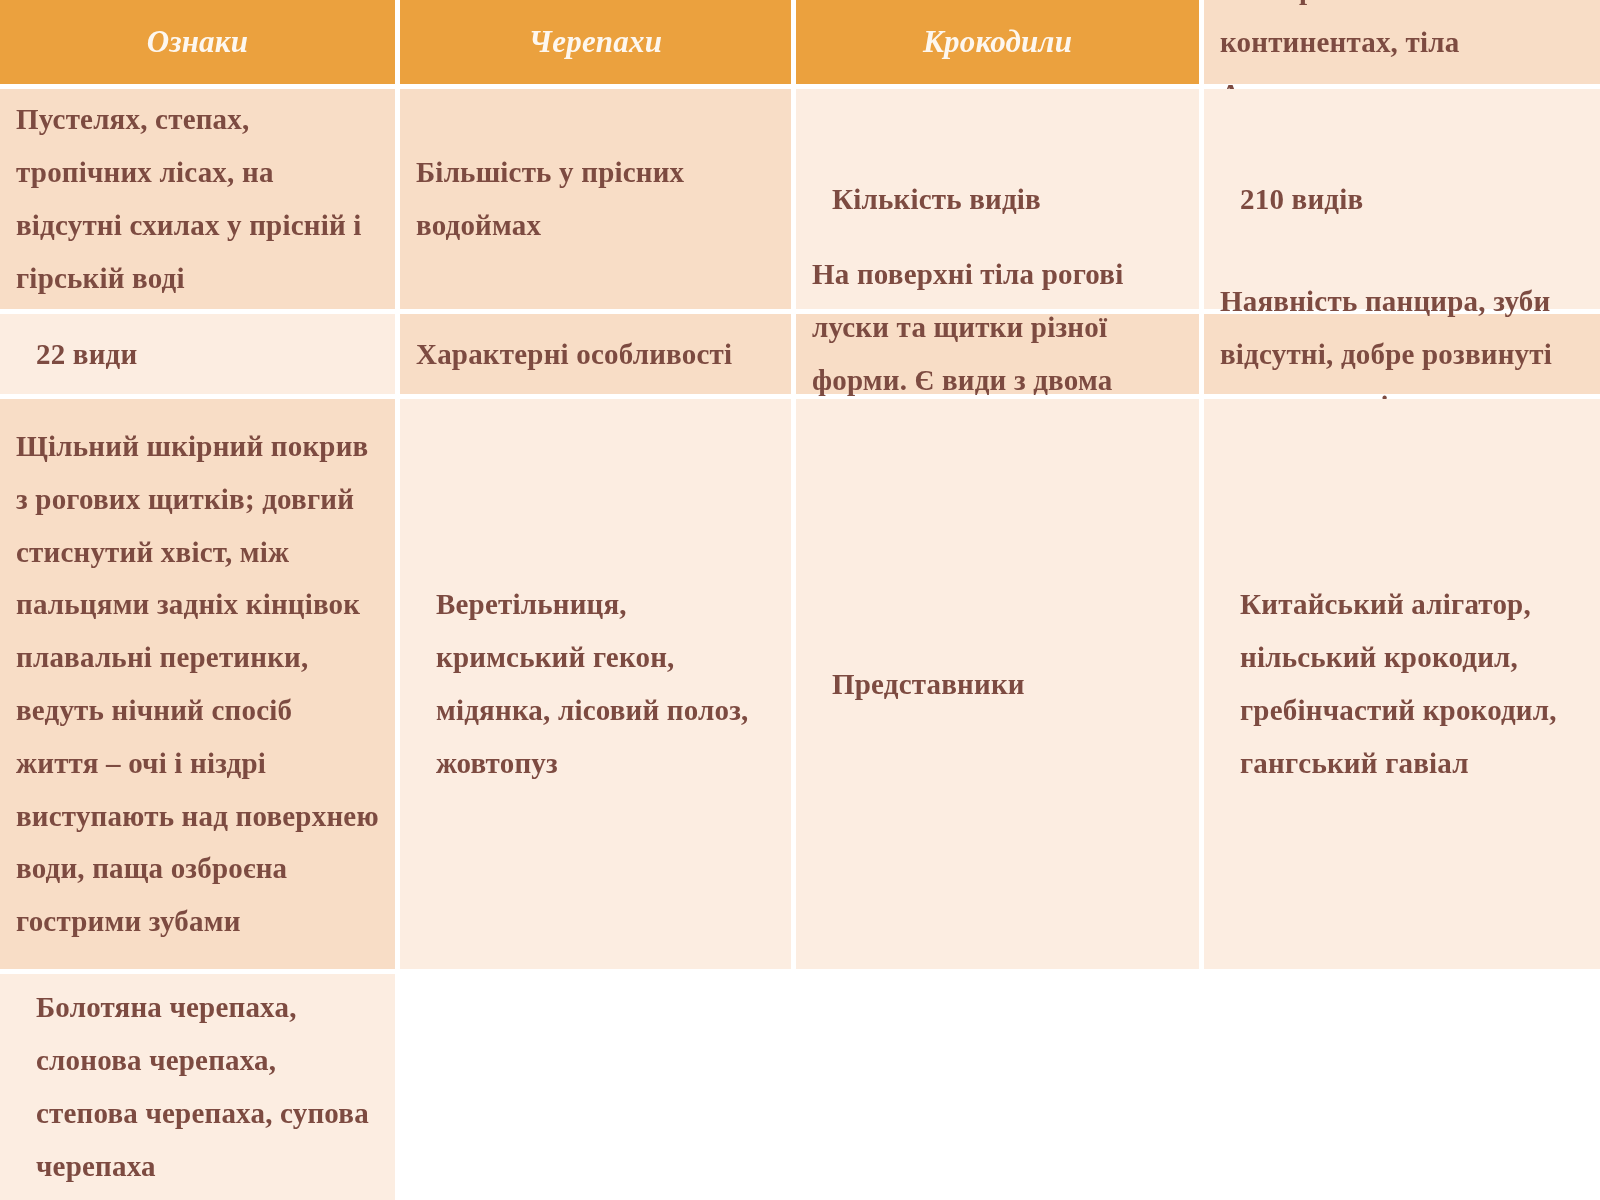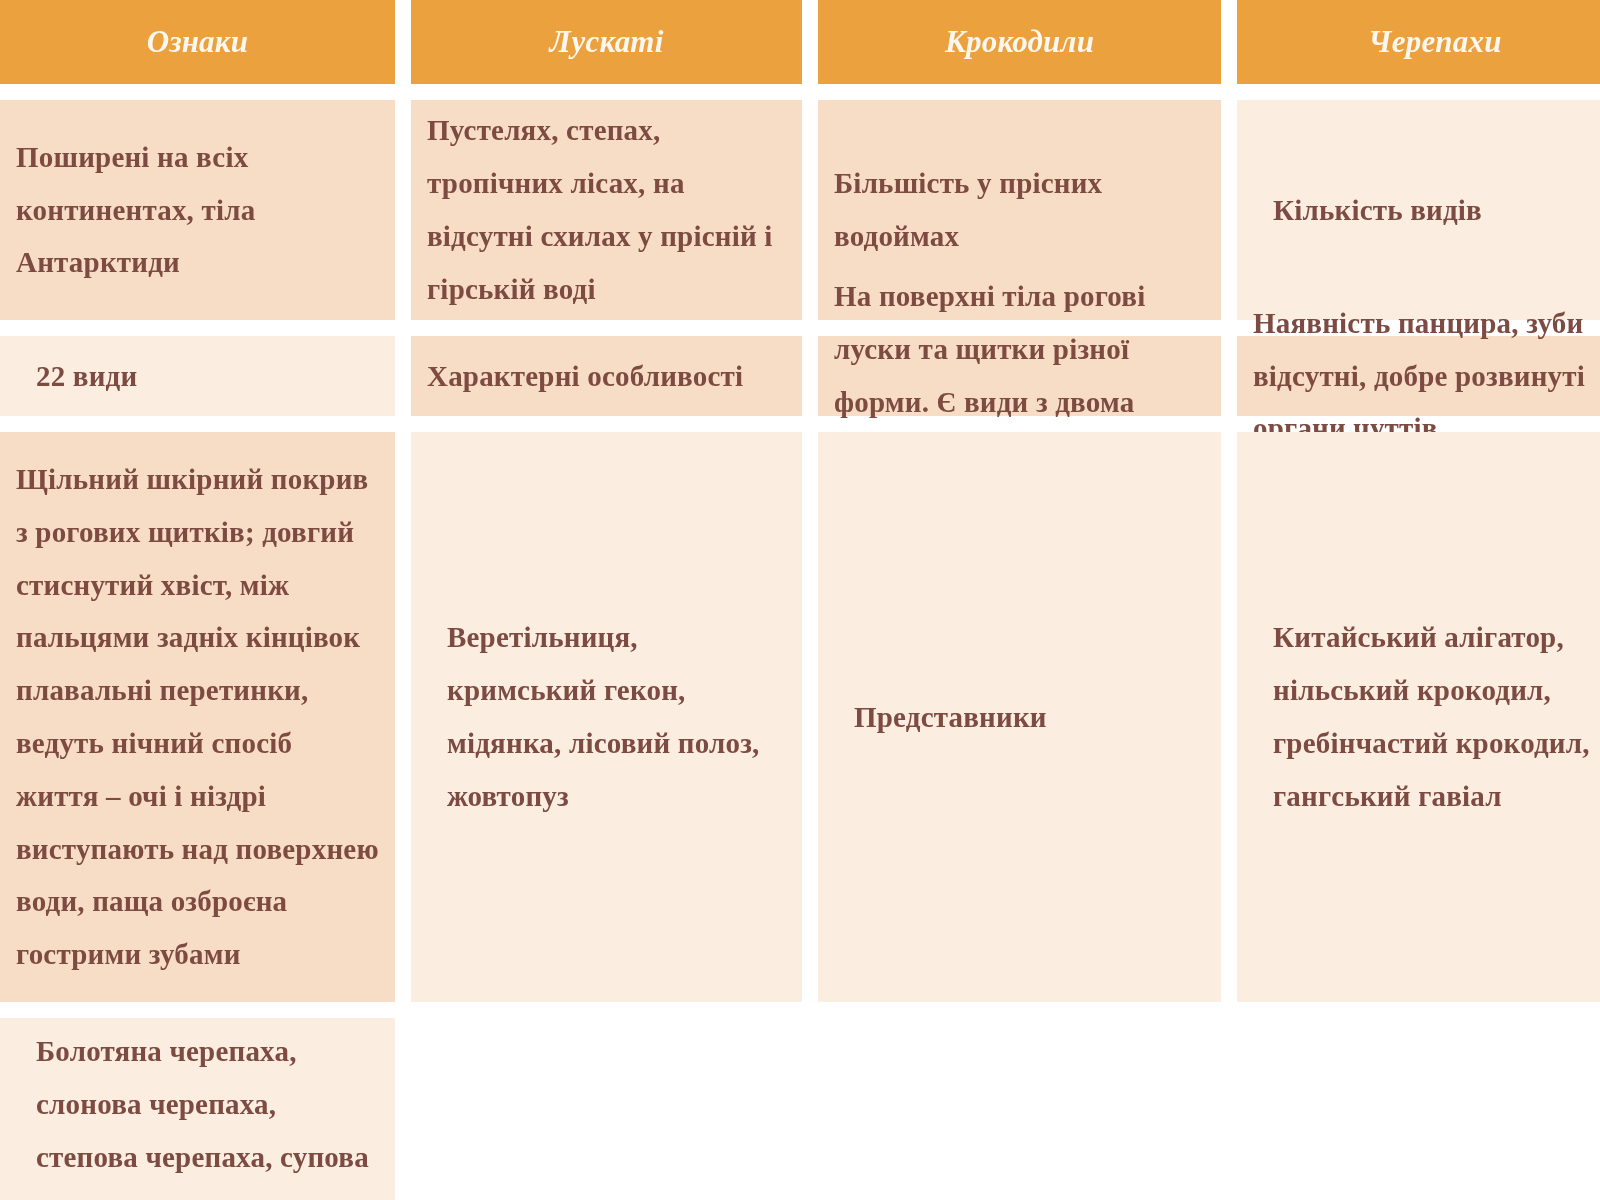--- a/index.html
+++ b/index.html
@@ -12,21 +12,21 @@
     height: 1200px;
     background: #ffffff;
     overflow: hidden;
   }
   .grid {
     display: grid;
     width: 1600px;
     height: 1036px;
     grid-template-columns: 395px 391px 403px 396px;
     grid-template-rows: 84px 220px 80px 570px 226px;
-    gap: 16px;
+    gap: 5px;
     background: #ffffff;
     font-family: "Liberation Serif", "DejaVu Serif", serif;
   }
   .cell {
     display: flex;
     align-items: center;
     padding: 8px 16px;
     box-sizing: border-box;
     color: #7d4b41;
     font-weight: bold;
@@ -46,29 +46,29 @@
   .cell.dark  { background: #f8ddc6; }
   .cell.light { background: #fcede1; padding-left: 36px; }
 </style>
 </head>
 <body>
 
 <div class="table-wrap">
   <div class="grid">
 
     <div class="cell header">Ознаки</div>
-    <div class="cell header">Лускаті</div>
+    <div class="cell header">Черепахи</div>
     <div class="cell header">Крокодили</div>
-    <div class="cell header">Черепахи</div>
 
     <div class="cell dark">Поширені на всіх континентах, тіла Антарктиди</div>
     <div class="cell dark">Пустелях, степах, тропічних лісах, на відсутні схилах у прісній і гірській воді</div>
     <div class="cell dark">Більшість у прісних водоймах</div>
 
     <div class="cell light">Кількість видів</div>
+    <div class="cell light">210 видів</div>
     <div class="cell light">22 види</div>
 
     <div class="cell dark">Характерні особливості</div>
     <div class="cell dark">На поверхні тіла рогові луски та щитки різної форми. Є види з двома парами кінцівок і без них.</div>
     <div class="cell dark">Наявність панцира, зуби відсутні, добре розвинуті органи чуттів</div>
     <div class="cell dark">Щільний шкірний покрив з рогових щитків; довгий стиснутий хвіст, між пальцями задніх кінцівок плавальні перетинки, ведуть нічний спосіб життя – очі і ніздрі виступають над поверхнею води, паща озброєна гострими зубами</div>
 
     <div class="cell light">Веретільниця, кримський гекон, мідянка, лісовий полоз, жовтопуз</div>
     <div class="cell light">Представники</div>
     <div class="cell light">Китайський алігатор, нільський крокодил, гребінчастий крокодил, гангський гавіал</div>

